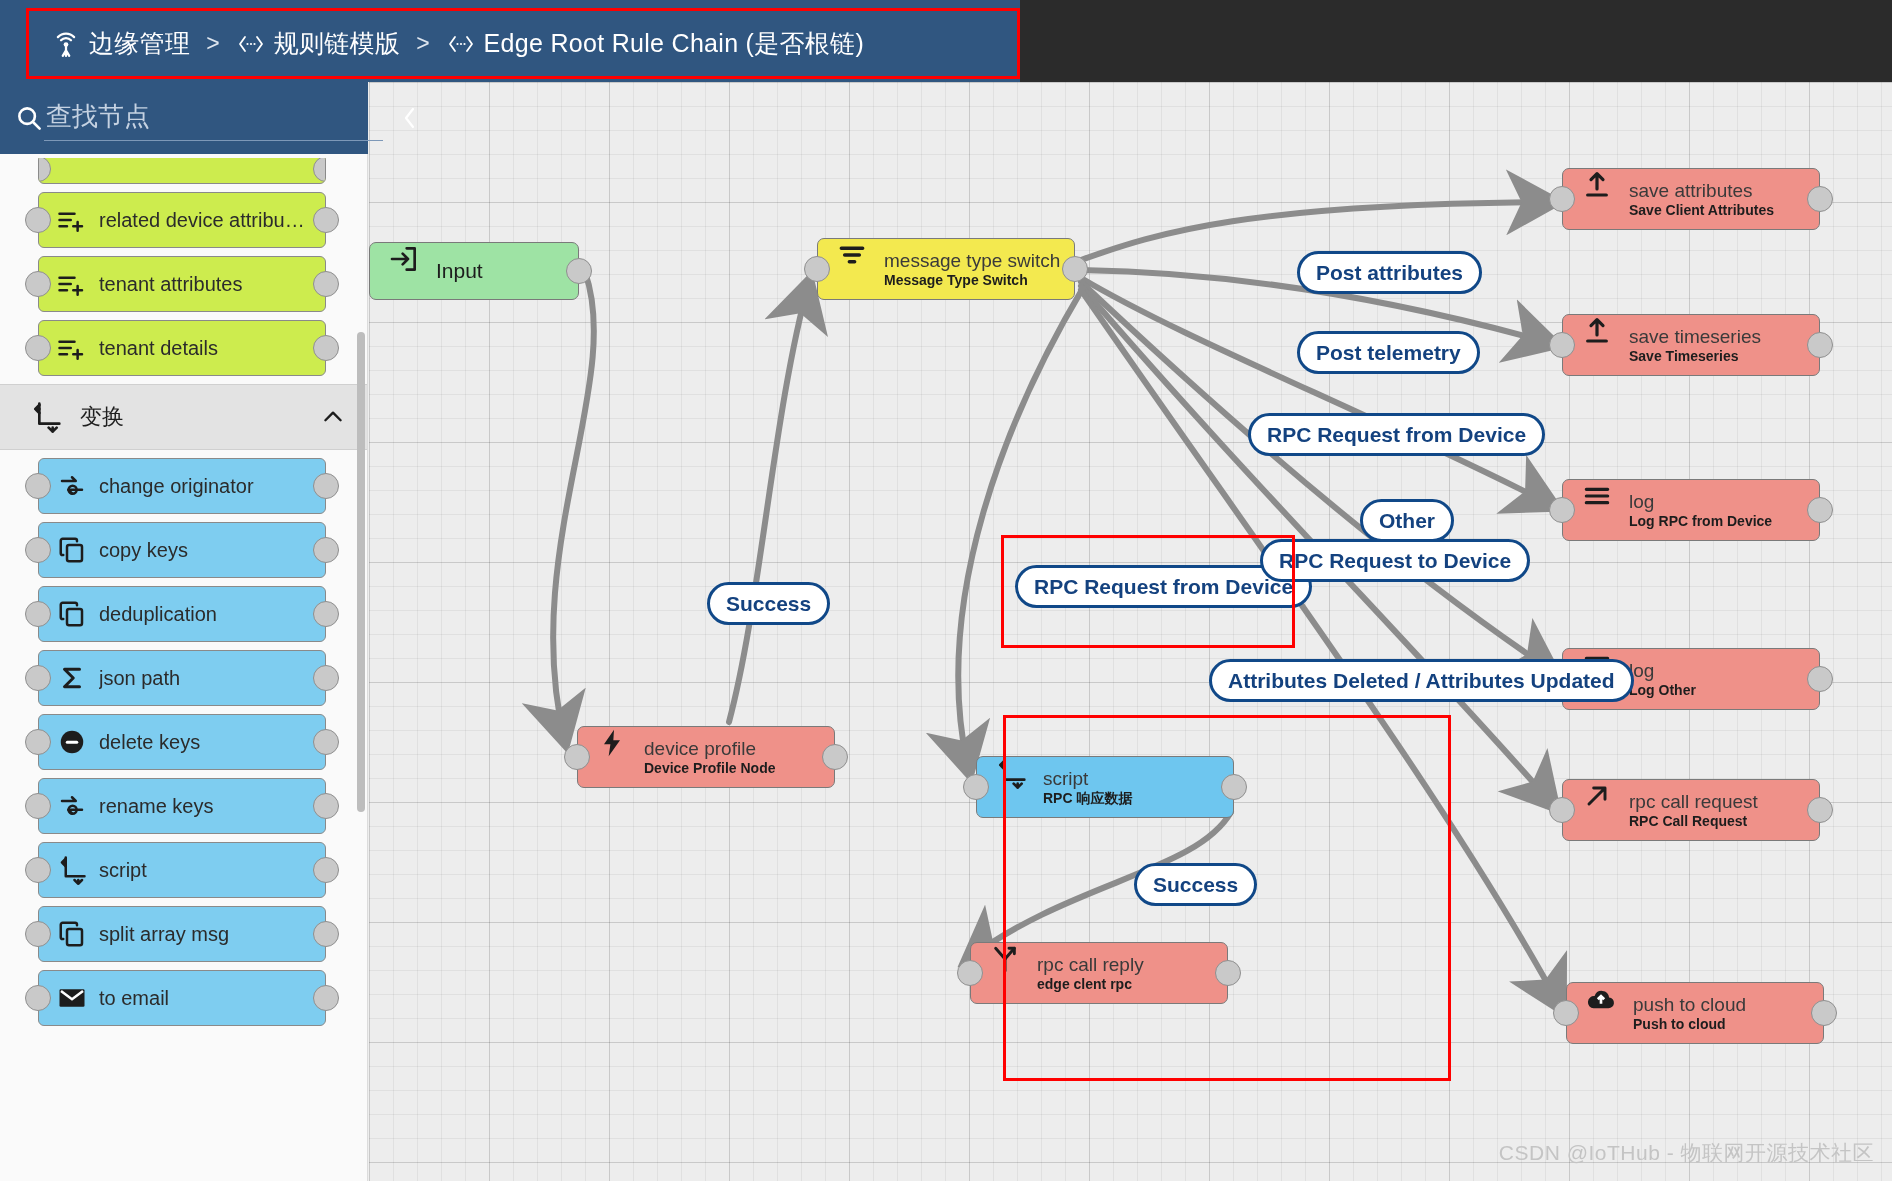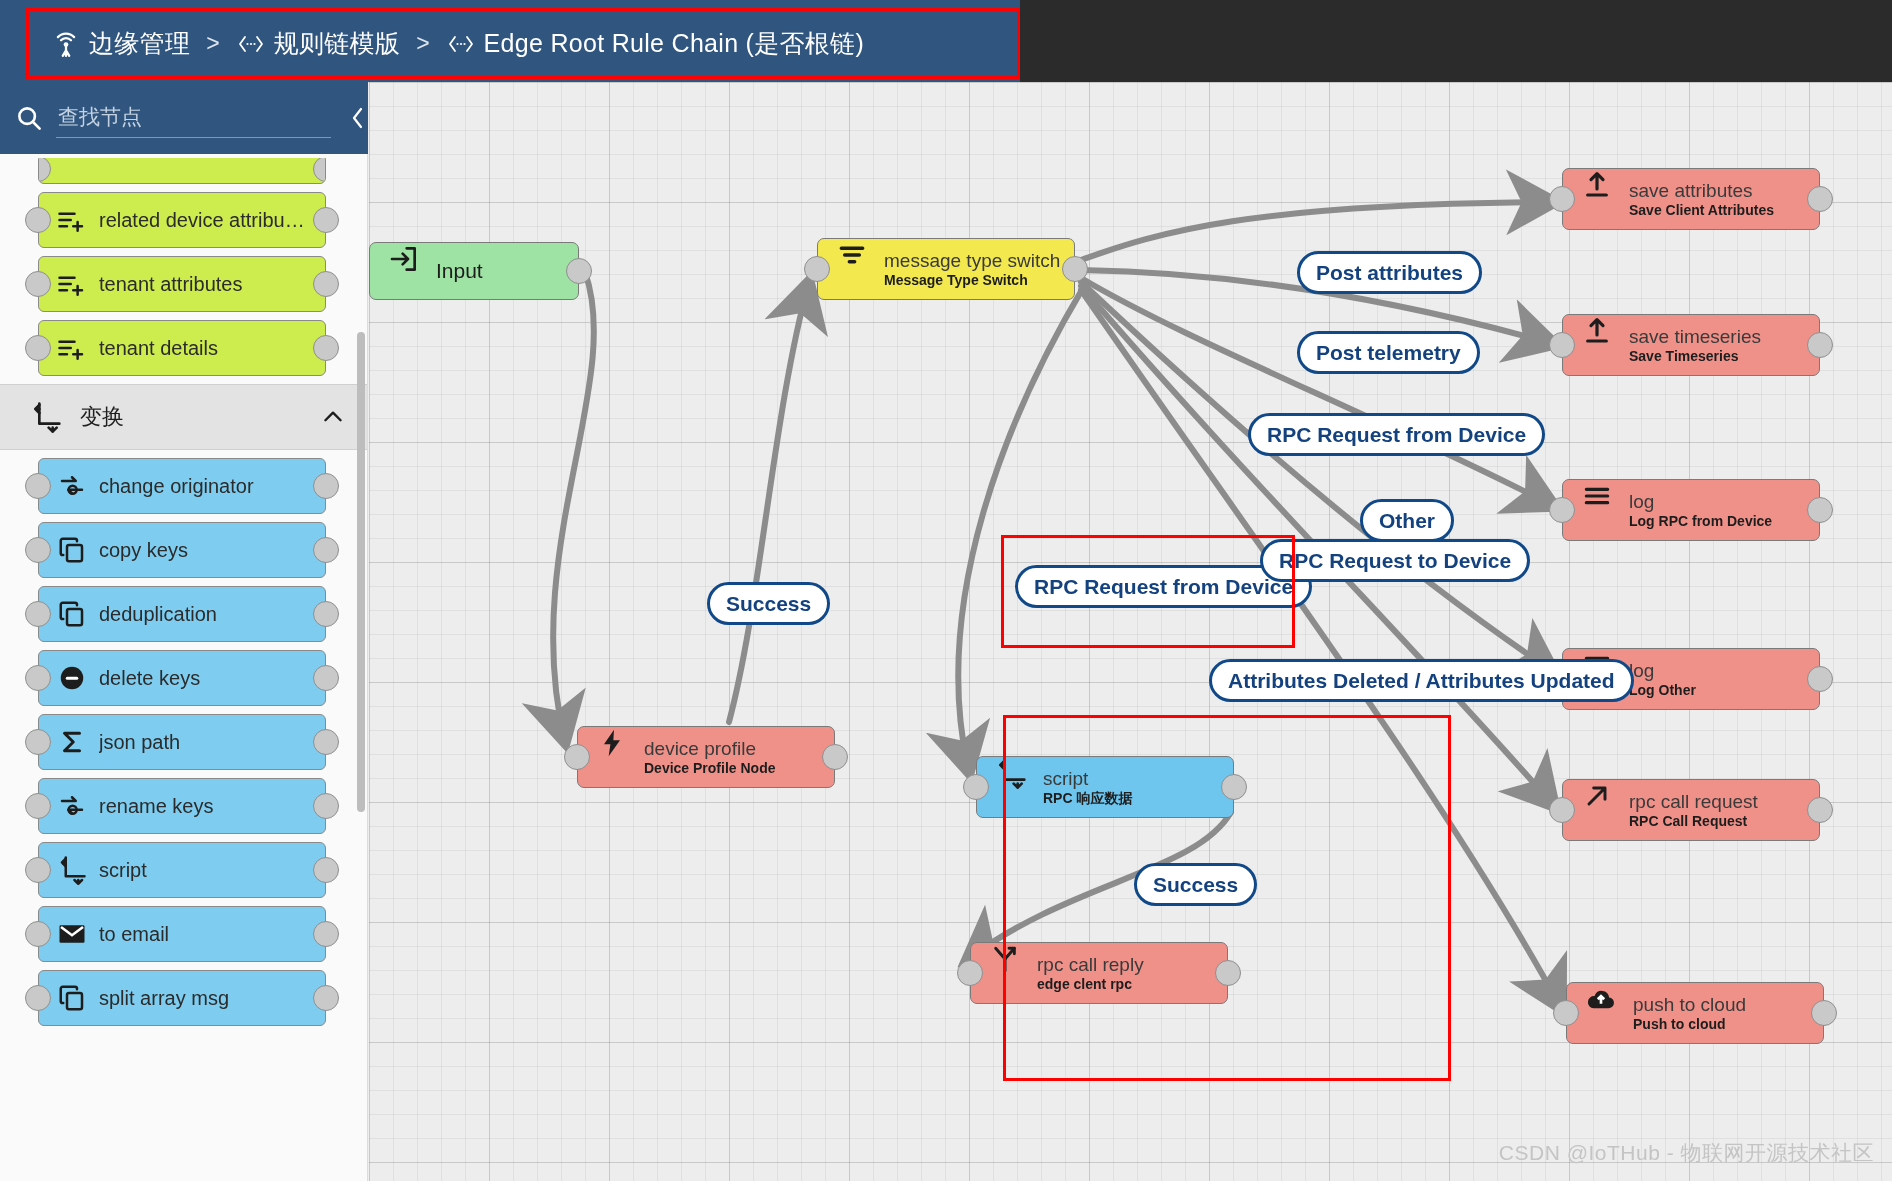--- a/index.html
+++ b/index.html
@@ -41,24 +41,24 @@
     border-right: 1px solid #dcdcdc;
   }
   #search-bar {
     position: absolute; left: 0; top: 82px; width: 368px; height: 72px;
     background: #305680;
     display: flex; align-items: center; padding: 0 14px;
     z-index: 6;
   }
   #search-icon { width: 30px; height: 30px; flex: 0 0 auto; }
   #search-field {
-    flex: 1 1 auto; margin-left: 12px; margin-right: 10px;
+    flex: 1 1 auto; margin-right: 10px;
     border: none; background: transparent;
     border-bottom: 1px solid #7d98b8;
-    color: #fde047; font-size: 21px; font-family: "Liberation Sans", sans-serif;
+    color: #fde047; font-size: 26px; font-family: "Liberation Sans", sans-serif;
     padding: 6px 2px 8px 2px; outline: none;
   }
   #search-field::placeholder { color: #c5d2e2; }
   #collapse-btn {
     width: 34px; height: 34px; flex: 0 0 auto;
     display: flex; align-items: center; justify-content: center;
     color: #ffffff; cursor: pointer;
   }
 
   #sidebar-scroll {
@@ -278,69 +278,69 @@
           <span class="port left"></span>
           <span class="n-icon"><svg width="30" height="30" viewBox="0 0 24 24" fill="none" stroke="#1d1d1d" stroke-width="2" stroke-linecap="round" stroke-linejoin="round">
               <rect x="8" y="8" width="12" height="13" rx="1.6"></rect>
               <path d="M5 16H4.5A1.5 1.5 0 0 1 3 14.5V4.5A1.5 1.5 0 0 1 4.5 3h10A1.5 1.5 0 0 1 16 4.5V5"></path>
             </svg></span>
           <span class="n-label">deduplication</span>
           <span class="port right"></span>
         </div>
         <div class="node-item blue">
           <span class="port left"></span>
+          <span class="n-icon"><svg width="30" height="30" viewBox="0 0 24 24" fill="none" stroke="#1d1d1d" stroke-width="2.4" stroke-linecap="round" stroke-linejoin="round">
+              <path d="M18 5H6l7 7-7 7h12"></path>
+            </svg></span>
+          <span class="n-label">json path</span>
+          <span class="port right"></span>
+        </div>
+        <div class="node-item blue">
+          <span class="port left"></span>
           <span class="n-icon"><svg width="30" height="30" viewBox="0 0 24 24" fill="#1d1d1d">
               <circle cx="12" cy="12" r="9"></circle>
               <rect x="7" y="11" width="10" height="2.4" rx="1.2" fill="#ffffff"></rect>
             </svg></span>
           <span class="n-label">delete keys</span>
           <span class="port right"></span>
         </div>
         <div class="node-item blue">
           <span class="port left"></span>
-          <span class="n-icon"><svg width="30" height="30" viewBox="0 0 24 24" fill="none" stroke="#1d1d1d" stroke-width="2.4" stroke-linecap="round" stroke-linejoin="round">
-              <path d="M18 5H6l7 7-7 7h12"></path>
-            </svg></span>
-          <span class="n-label">json path</span>
-          <span class="port right"></span>
-        </div>
-        <div class="node-item blue">
-          <span class="port left"></span>
           <span class="n-icon"><svg width="30" height="30" viewBox="0 0 24 24" fill="none" stroke="#1d1d1d" stroke-width="2" stroke-linecap="round" stroke-linejoin="round">
               <path d="M4 8h11l-3-3M20 15H9l3 3"></path>
               <circle cx="12.5" cy="15" r="3.2"></circle>
             </svg></span>
           <span class="n-label">rename keys</span>
           <span class="port right"></span>
         </div>
         <div class="node-item blue">
           <span class="port left"></span>
           <span class="n-icon"><svg width="30" height="30" viewBox="0 0 24 24" fill="none" stroke="#1d1d1d" stroke-width="2" stroke-linecap="round" stroke-linejoin="round">
               <path d="M7 2v15h15"></path>
               <path d="M4 6h3M17 20v3M14 20l3 3 3-3M4 6l3-3M4 6l3 3"></path>
             </svg></span>
           <span class="n-label">script</span>
+          <span class="port right"></span>
+        </div>
+        <div class="node-item blue">
+          <span class="port left"></span>
+          <span class="n-icon"><svg width="30" height="30" viewBox="0 0 24 24" fill="none" stroke="#1d1d1d" stroke-width="2" stroke-linecap="round" stroke-linejoin="round">
+              <rect x="8" y="8" width="12" height="13" rx="1.6"></rect>
+              <path d="M5 16H4.5A1.5 1.5 0 0 1 3 14.5V4.5A1.5 1.5 0 0 1 4.5 3h10A1.5 1.5 0 0 1 16 4.5V5"></path>
+            </svg></span>
+          <span class="n-label">split array msg</span>
           <span class="port right"></span>
         </div>
         <div class="node-item blue">
           <span class="port left"></span>
           <span class="n-icon"><svg width="30" height="30" viewBox="0 0 24 24" fill="#1d1d1d">
               <path d="M3 5h18a1 1 0 0 1 1 1v12a1 1 0 0 1-1 1H3a1 1 0 0 1-1-1V6a1 1 0 0 1 1-1z"></path>
               <path d="M3.2 6.4 12 13l8.8-6.6" fill="none" stroke="#ffffff" stroke-width="2"></path>
             </svg></span>
           <span class="n-label">to email</span>
-          <span class="port right"></span>
-        </div>
-        <div class="node-item blue">
-          <span class="port left"></span>
-          <span class="n-icon"><svg width="30" height="30" viewBox="0 0 24 24" fill="none" stroke="#1d1d1d" stroke-width="2" stroke-linecap="round" stroke-linejoin="round">
-              <rect x="8" y="8" width="12" height="13" rx="1.6"></rect>
-              <path d="M5 16H4.5A1.5 1.5 0 0 1 3 14.5V4.5A1.5 1.5 0 0 1 4.5 3h10A1.5 1.5 0 0 1 16 4.5V5"></path>
-            </svg></span>
-          <span class="n-label">split array msg</span>
           <span class="port right"></span>
         </div>
       </div>
     <div id="sidebar-track"></div>
   </div>
 
   <div id="search-bar">
     <span id="search-icon">
       <svg width="30" height="30" viewBox="0 0 24 24" fill="none" stroke="#ffffff" stroke-width="2.1" stroke-linecap="round">
         <circle cx="10.5" cy="10.5" r="6.2"></circle>

